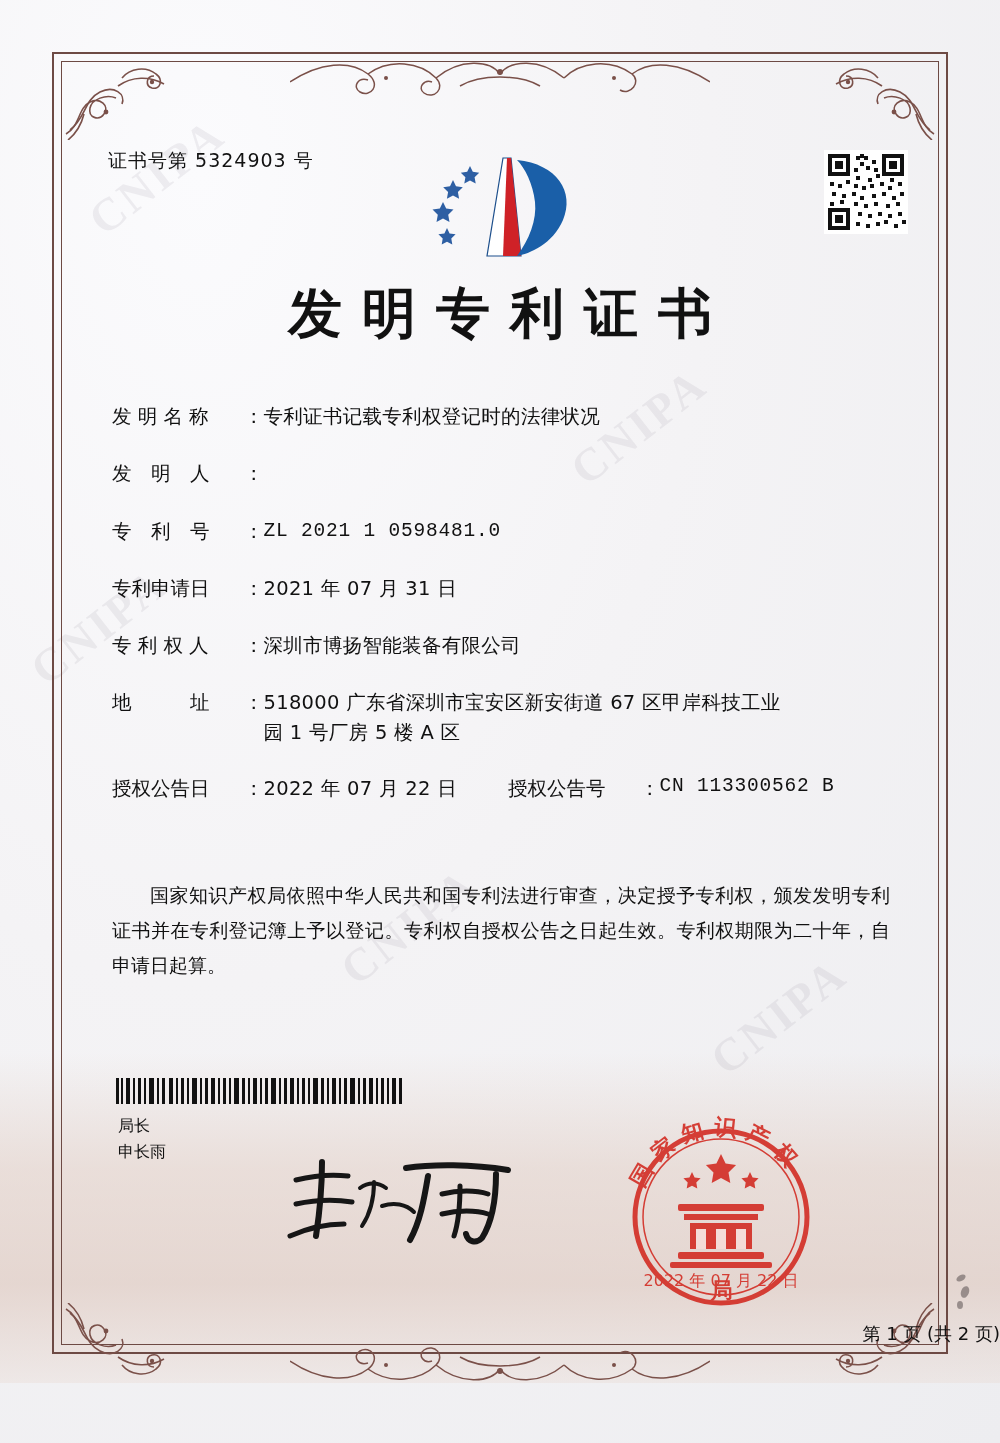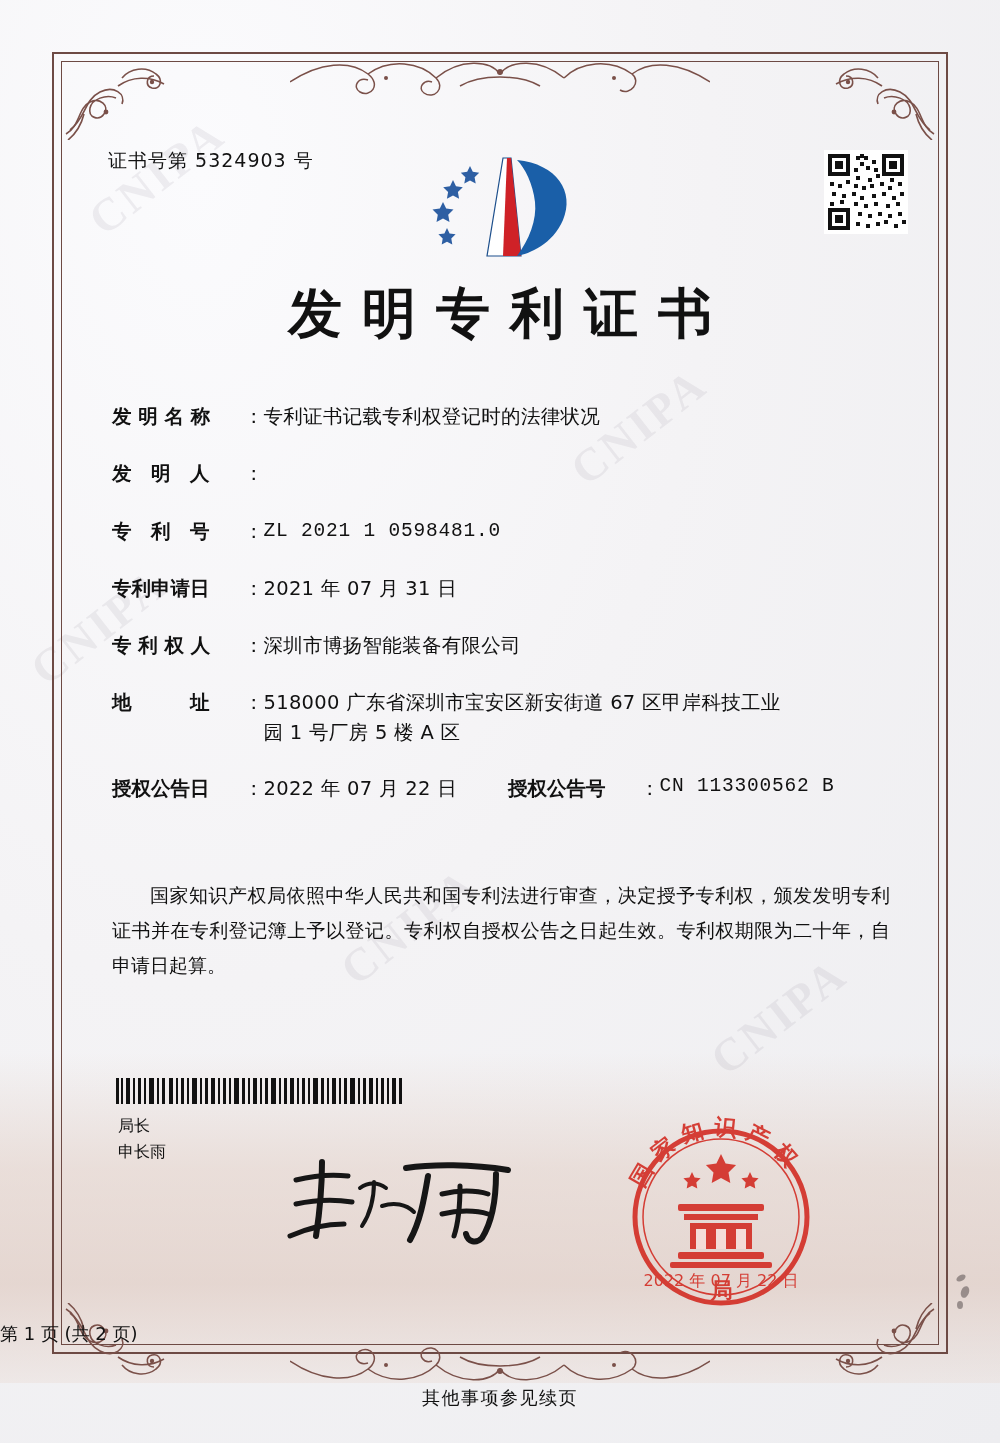--- a/index.html
+++ b/index.html
@@ -144,21 +144,20 @@
     margin-bottom: 28px;
     font-size: 19.5px;
     color: #111;
     line-height: 1.5;
   }
   .field-label {
     width: 132px;
     flex: 0 0 132px;
     letter-spacing: 0;
     white-space: nowrap;
-    font-weight: bold;
   }
   .field-colon { flex: 0 0 12px; }
   .field-value {
     flex: 1;
     letter-spacing: 0.3px;
   }
   .value-mono {
     font-family: Liberation Mono, monospace;
     letter-spacing: 0.8px;
   }
@@ -219,21 +218,21 @@
     left: 612px; top: 1108px;
     width: 218px; height: 218px;
   }
   .seal svg { width: 100%; height: 100%; display: block; }
 
   
   .page-num {
     position: absolute;
     left: 0; right: 0;
     top: 1322px;
-    text-align: left;
+    text-align: right;
     font-size: 18px;
     color: #111;
   }
   .footnote {
     position: absolute;
     left: 0; right: 0;
     top: 1386px;
     text-align: center;
     font-size: 18px;
     letter-spacing: 1.5px;
@@ -596,15 +595,14 @@
 
   <div class="smudge">
     <svg viewBox="0 0 22 40" fill="currentColor">
       <ellipse cx="9" cy="6" rx="5" ry="3" transform="rotate(-30 9 6)"></ellipse>
       <ellipse cx="13" cy="20" rx="4" ry="6" transform="rotate(20 13 20)"></ellipse>
       <ellipse cx="8" cy="33" rx="3" ry="4"></ellipse>
     </svg>
   </div>
 
   <div class="page-num">第 1 页 (共 2 页)</div>
-  <div class="footnote">其他事项参见续页</div>
 
 </div>
 
 </body></html>

